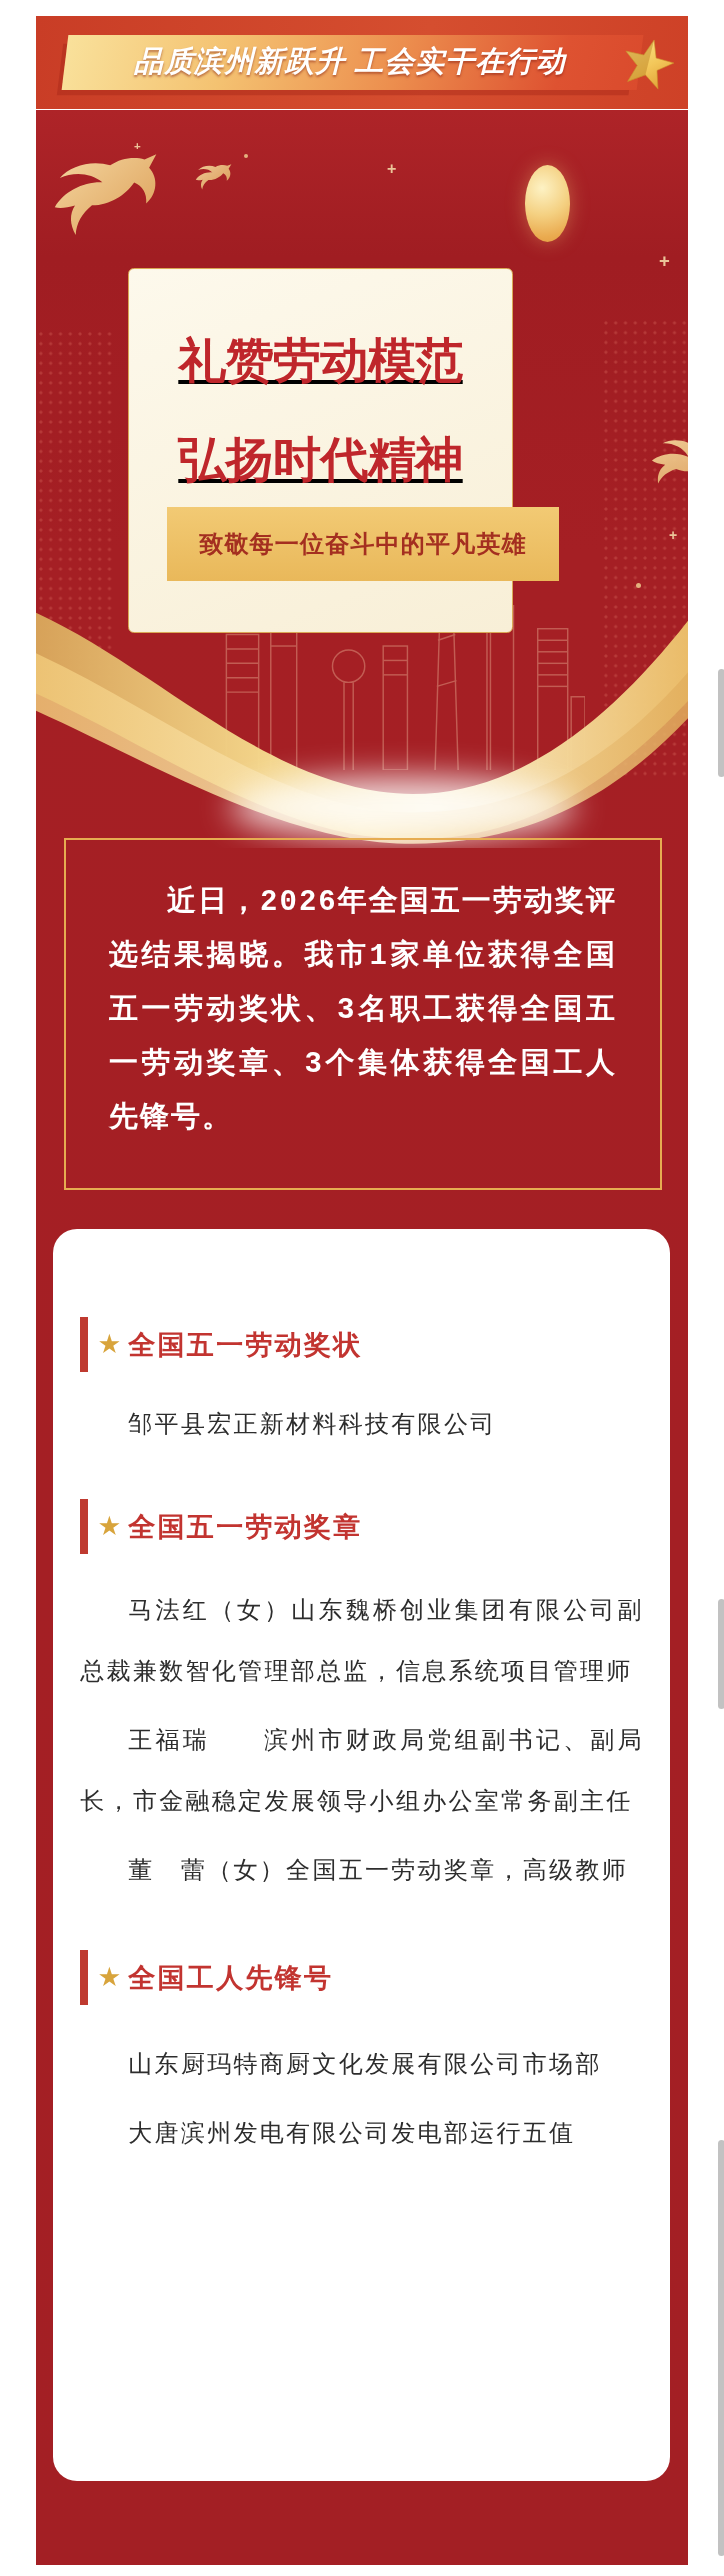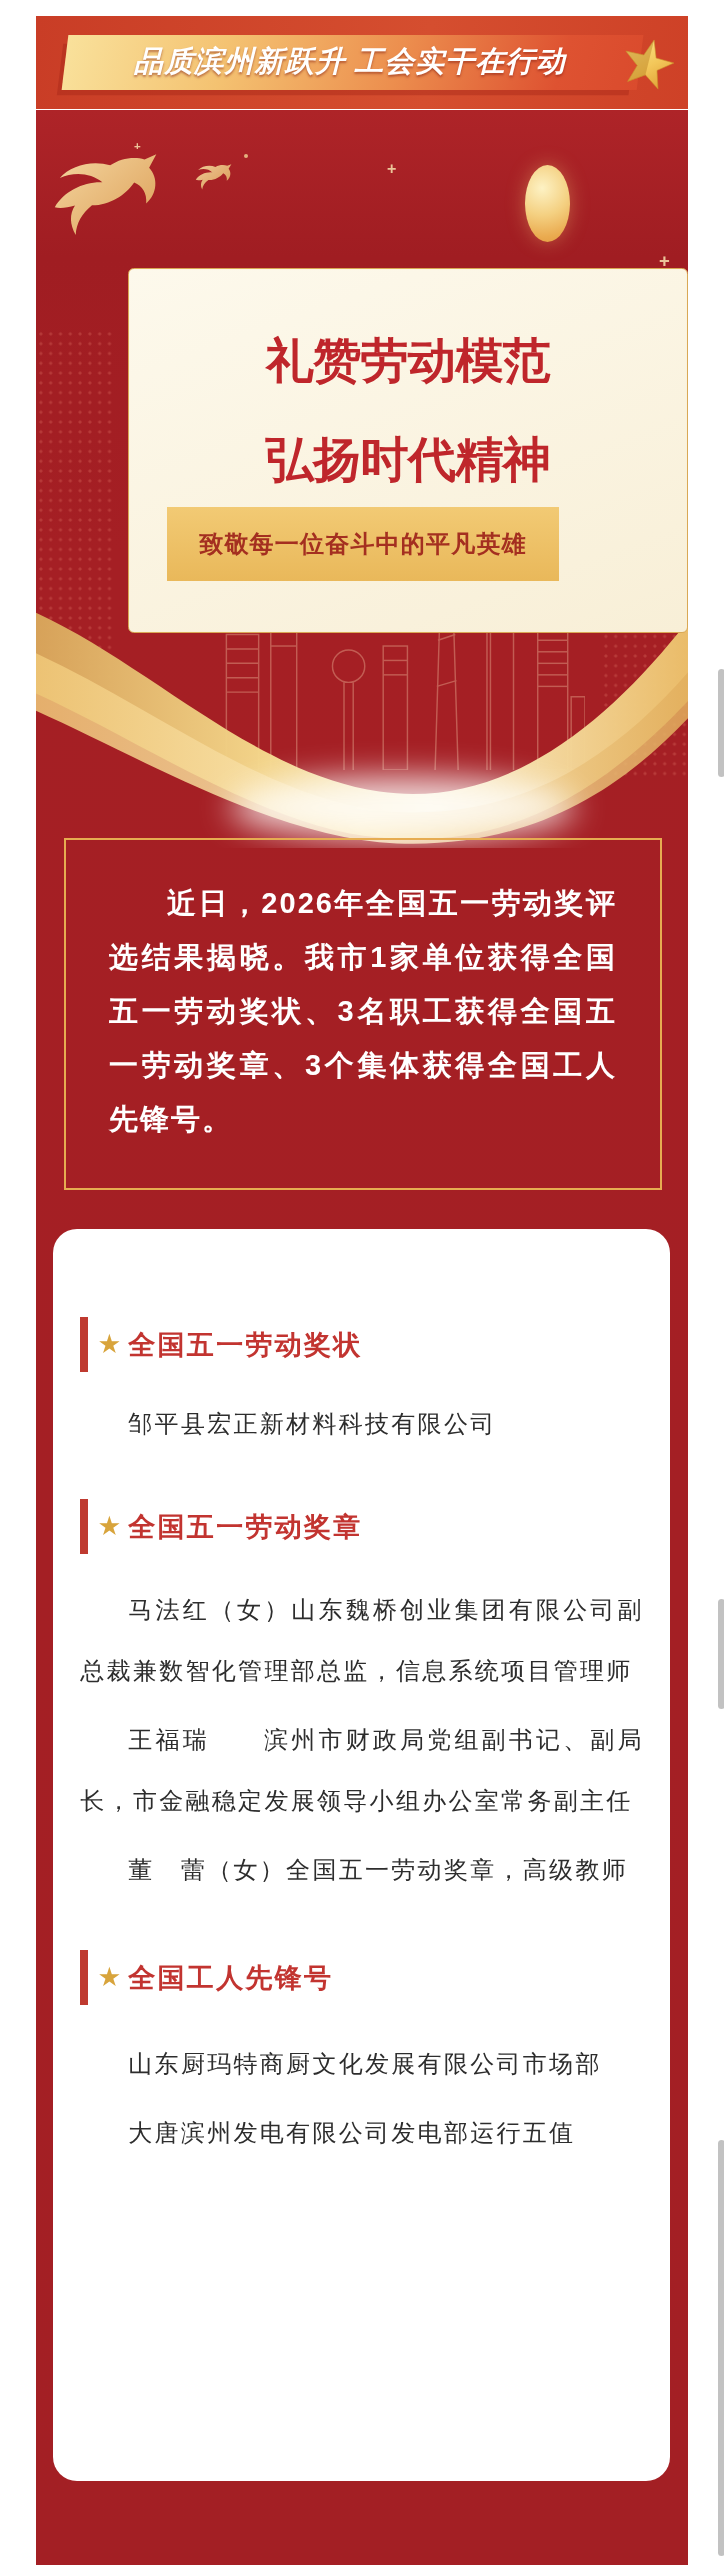--- a/index.html
+++ b/index.html
@@ -25,38 +25,38 @@
   .dots-left{left:0;top:219px;width:81px;height:358px;}
   .dots-right{right:0;top:208px;width:87px;height:461px;}
   .dove{position:absolute;}
   .sun{position:absolute;left:489px;top:55px;width:45px;height:77px;border-radius:50%;
     background:radial-gradient(circle at 38% 30%,#fdf2c4,#f4d081 45%,#eaab50 80%,#e29c40);
     box-shadow:0 0 19.6px rgba(250,212,130,.35);}
   .sparkle{position:absolute;color:#f8e2ae;font-weight:bold;opacity:.85;line-height:1;}
   .dot-spark{position:absolute;border-radius:50%;background:#f3d694;opacity:.8;}
 
   
-  .title-card{position:absolute;left:92px;top:158px;width:560px;height:365px;box-sizing:border-box;
+  .title-card{position:absolute;left:92px;top:158px;width:385px;height:365px;box-sizing:border-box;
     background:linear-gradient(160deg,#fdf9ec,#f8efd7);border:1.7px solid #d9a855;border-radius:5.8px;
-    box-shadow:0 0 0 0.6px rgba(255,240,200,.25) inset;z-index:5;}
+    box-shadow:0 0 0 0.6px rgba(255,240,200,.25) inset;z-index:5;text-decoration:underline;}
   .hero-title{margin-top:42px;text-align:center;font-size:48px;line-height:99px;font-weight:900;
     color:#bf262b;letter-spacing:-0.6px;white-space:nowrap;}
   .subtitle-banner{position:absolute;left:38px;top:238px;width:392px;height:74px;
     background:linear-gradient(180deg,#f2ca74,#e9b85a);}
   .subtitle-text{width:100%;text-align:center;line-height:74px;font-size:24px;font-weight:900;
     color:#a42f20;letter-spacing:1.2px;white-space:nowrap;}
 
   .skyline{position:absolute;left:180px;top:438px;z-index:1;}
   .waves{position:absolute;left:-2.9px;top:467px;z-index:2;}
 
   
   .intro-panel{position:absolute;left:28px;top:728px;width:598px;height:352px;box-sizing:border-box;
     border:2.3px solid #e6ac51;padding:36px 43px 0 43px;z-index:3;}
   .intro-text{margin:0;font-size:29px;line-height:54px;letter-spacing:2px;color:#ffffff;
-    font-weight:bold;text-align:justify;text-indent:2em;}
+    font-weight:bold;text-align:justify;text-indent:2em;font-family:Liberation Mono, monospace;}
 
   
   .awards-card{position:absolute;left:17.3px;top:1119px;width:617px;height:1252px;box-sizing:border-box;
     background:#ffffff;border-radius:24px;padding:88px 26.5px 0 27px;z-index:4;}
   .sec-head{display:flex;align-items:center;height:55px;}
   .sec-bar{width:8px;height:55px;background:#bf3a30;flex:0 0 auto;}
   .sec-star{margin:0 7px 0 9.2px;font-size:26.5px;color:#d8a43c;line-height:55px;}
   .sec-title{font-size:27px;font-weight:900;color:#c23430;letter-spacing:2.3px;white-space:nowrap;}
   .entry{font-size:24px;line-height:61px;letter-spacing:2.3px;color:#2d2d2d;font-weight:normal;
     text-align:justify;text-indent:2em;margin:0 0 8px 0;}

